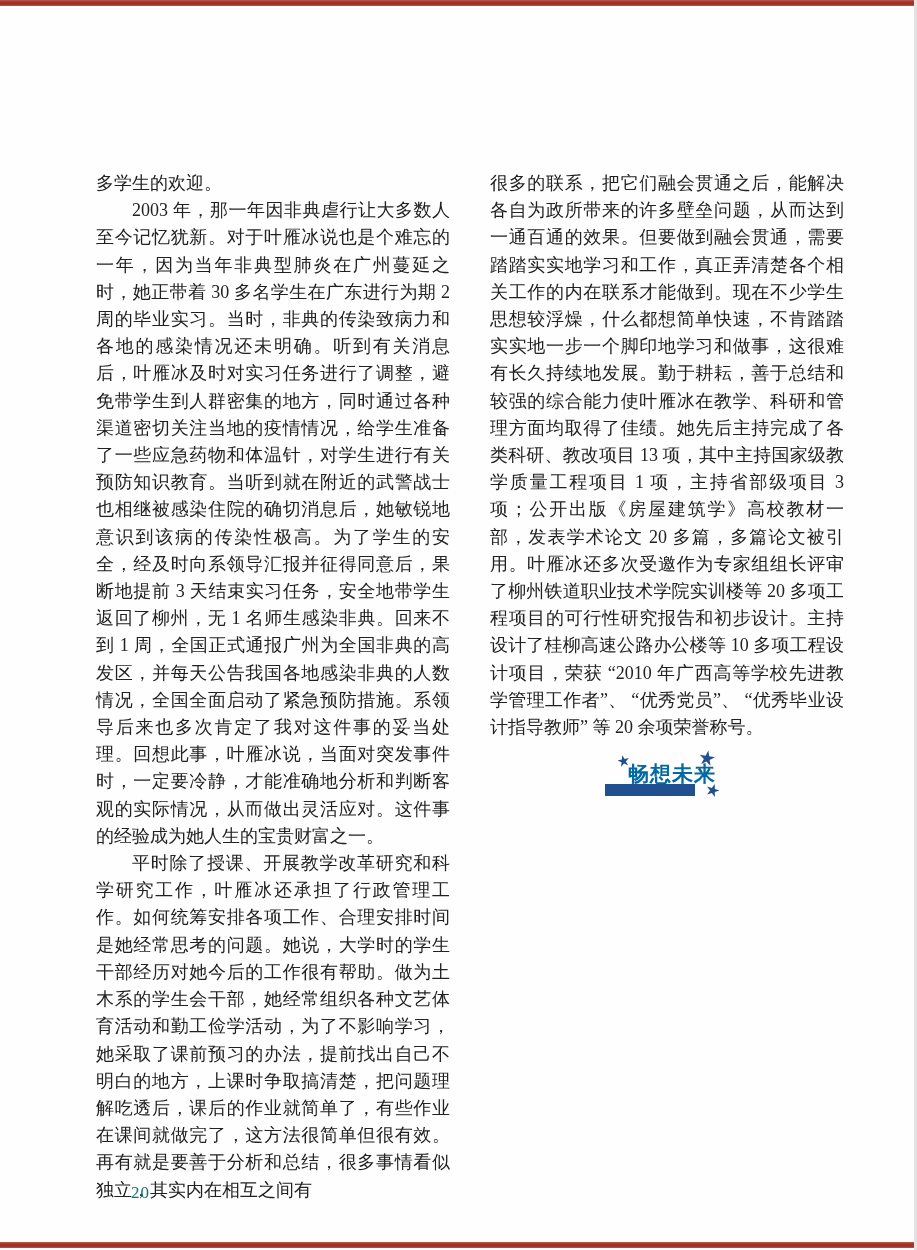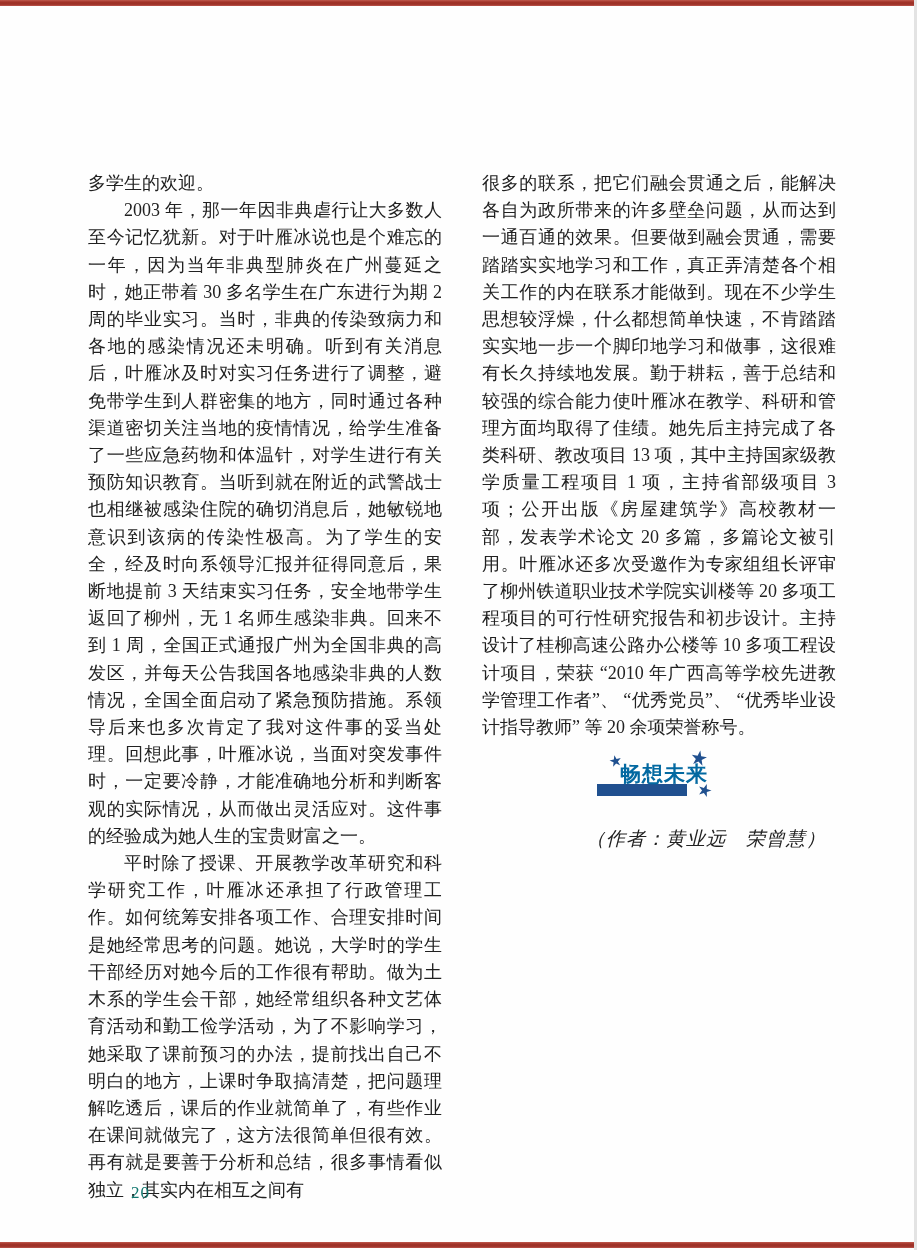--- a/index.html
+++ b/index.html
@@ -21,21 +21,21 @@
   .rule.top { top: 0; }
   .rule.bottom { bottom: 2px; }
   .edge-right {
     position: absolute;
     top: 0; bottom: 0; right: 0;
     width: 3px;
     background: #e3e3e3;
   }
   .columns {
     position: absolute;
-    left: 88px;
+    left: 96px;
     top: 170px;
     width: 748px;
     display: flex;
     gap: 40px;
   }
   .col {
     width: 361px;
     font-size: 18px;
     line-height: 27.2px;
     text-align: justify;
@@ -106,21 +106,20 @@
       <p>很多的联系，把它们融会贯通之后，能解决各自为政所带来的许多壁垒问题，从而达到一通百通的效果。但要做到融会贯通，需要踏踏实实地学习和工作，真正弄清楚各个相关工作的内在联系才能做到。现在不少学生思想较浮燥，什么都想简单快速，不肯踏踏实实地一步一个脚印地学习和做事，这很难有长久持续地发展。勤于耕耘，善于总结和较强的综合能力使叶雁冰在教学、科研和管理方面均取得了佳绩。她先后主持完成了各类科研、教改项目 13 项，其中主持国家级教学质量工程项目 1 项，主持省部级项目 3 项；公开出版《房屋建筑学》高校教材一部，发表学术论文 20 多篇，多篇论文被引用。叶雁冰还多次受邀作为专家组组长评审了柳州铁道职业技术学院实训楼等 20 多项工程项目的可行性研究报告和初步设计。主持设计了桂柳高速公路办公楼等 10 多项工程设计项目，荣获 “2010 年广西高等学校先进教学管理工作者”、 “优秀党员”、 “优秀毕业设计指导教师” 等 20 余项荣誉称号。</p>
 
       <div class="section-header">
         <span class="hdr-bar"></span>
         <span class="star s1">★</span>
         <span class="star s2">★</span>
         <span class="star s3">★</span>
         <span class="hdr-text">畅想未来</span>
       </div>
 
-      <p class="byline">（作者：黄业远　荣曾慧）</p>
     </div>
   </div>
 
   <div class="page-number">20</div>
 
   <div class="rule bottom"></div>
   <div class="edge-right"></div>
 </div>
 
 </body></html>

